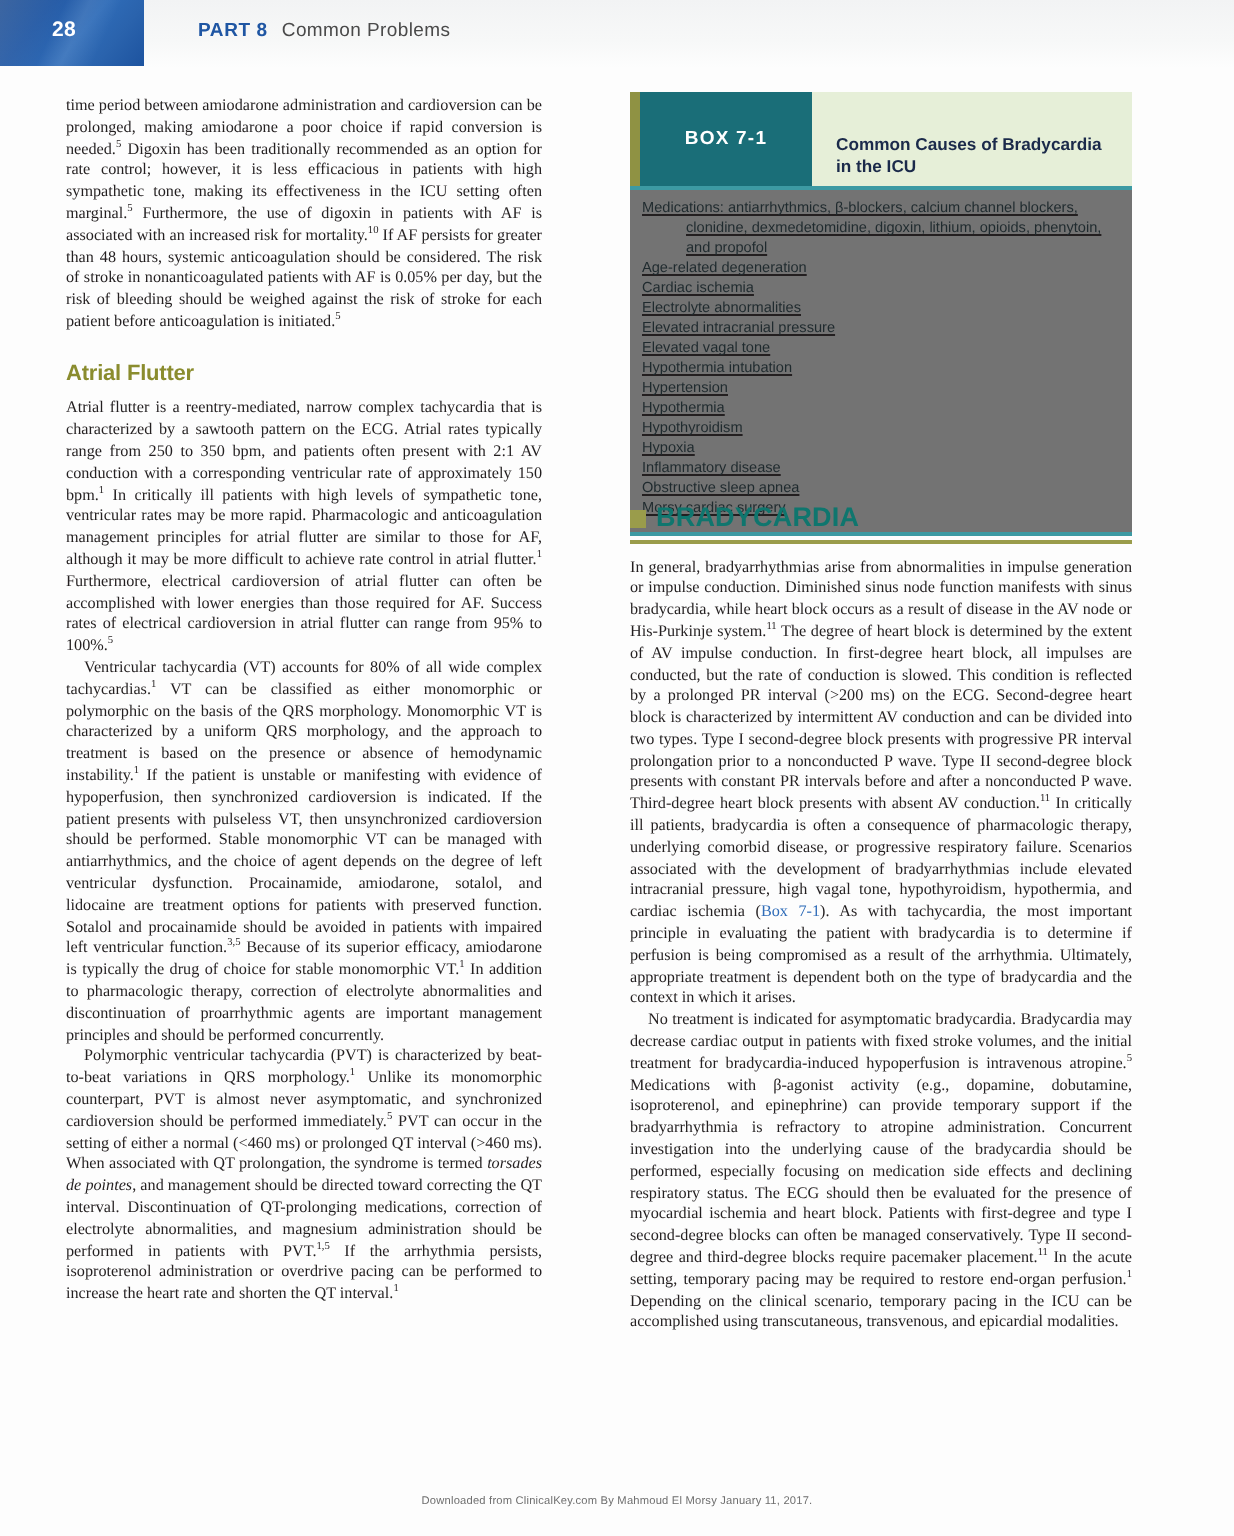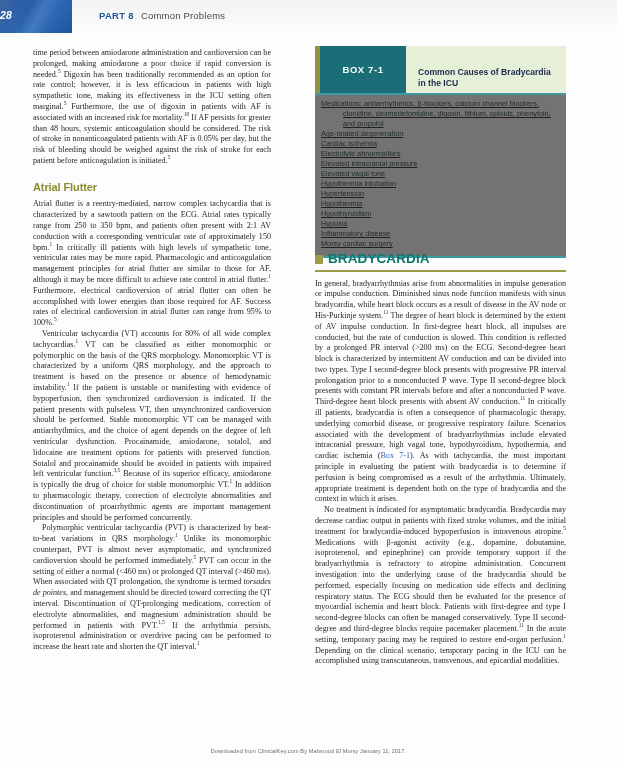--- a/index.html
+++ b/index.html
@@ -46,28 +46,27 @@
   .folio-block::after {
     content: "";
     position: absolute;
     top: 0; left: 0; right: 0; bottom: 0;
     background: linear-gradient(115deg, rgba(255,255,255,0.16) 0%, rgba(255,255,255,0.02) 38%, rgba(255,255,255,0.10) 52%, rgba(255,255,255,0) 70%);
   }
   .folio-num {
     position: absolute;
     left: 0; right: 8px;
     top: 9px;
-    text-align: left;
+    text-align: center;
     color: #ffffff;
     font-family: "Liberation Sans", sans-serif;
     font-weight: bold;
     font-size: 10.5px;
     letter-spacing: 0.2px;
     z-index: 2;
-    font-style: italic;
   }
   .runhead-text {
     position: absolute;
     left: 99px;
     top: 10px;
     font-family: "Liberation Sans", sans-serif;
     font-size: 9.5px;
     white-space: nowrap;
   }
   .runhead-part {
@@ -288,20 +287,21 @@
         <li>Cardiac ischemia</li>
         <li>Electrolyte abnormalities</li>
         <li>Elevated intracranial pressure</li>
         <li>Elevated vagal tone</li>
         <li>Hypothermia intubation</li>
         <li>Hypertension</li>
         <li>Hypothermia</li>
         <li>Hypothyroidism</li>
         <li>Hypoxia</li>
         <li>Inflammatory disease</li>
+        <li>Obstructive sleep apnea</li>
         <li>Morsy cardiac surgery</li>
       </ul>
     </div>
     <div class="box-rule-bottom"></div>
   </div>
 
   <div class="col col-right" style="top:238px;">
 
     <div class="ahead-wrap">
       <div class="ahead">

